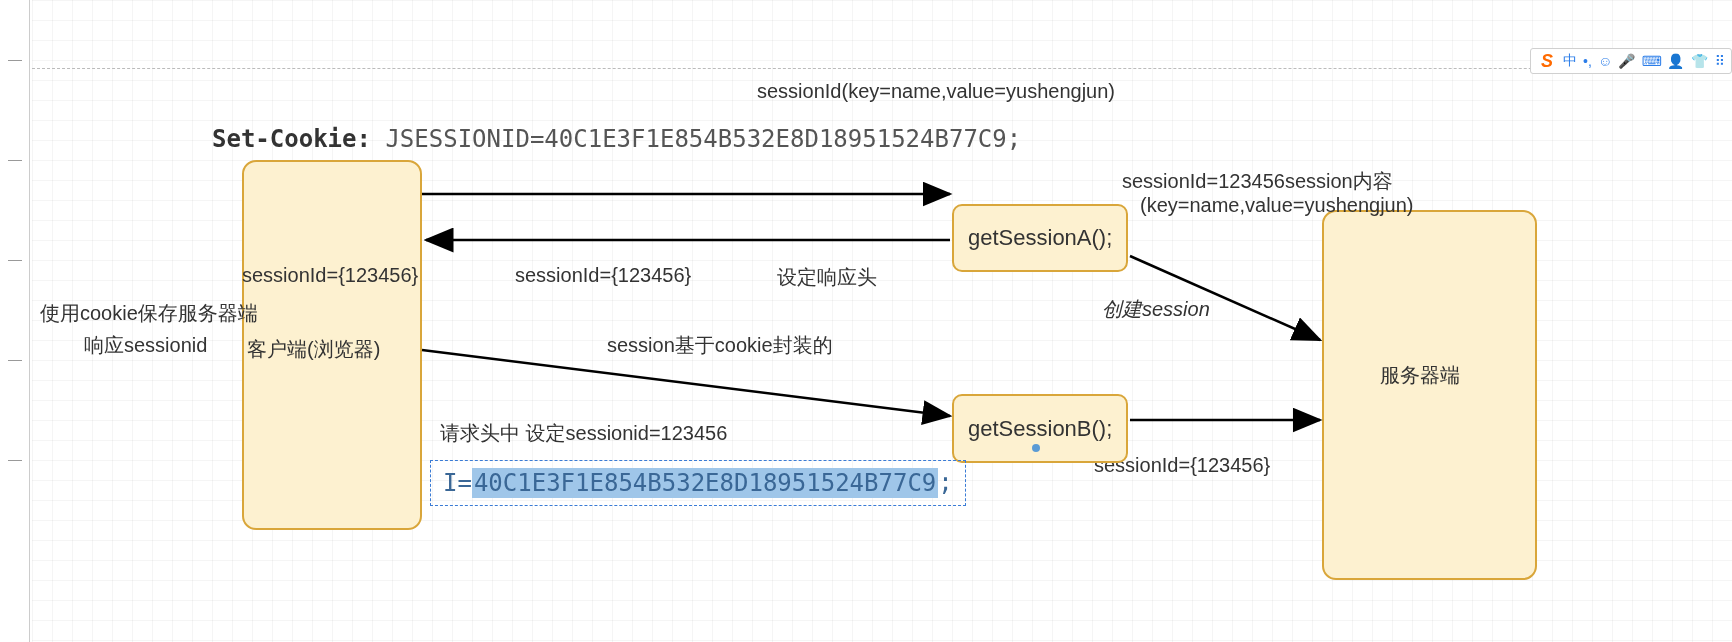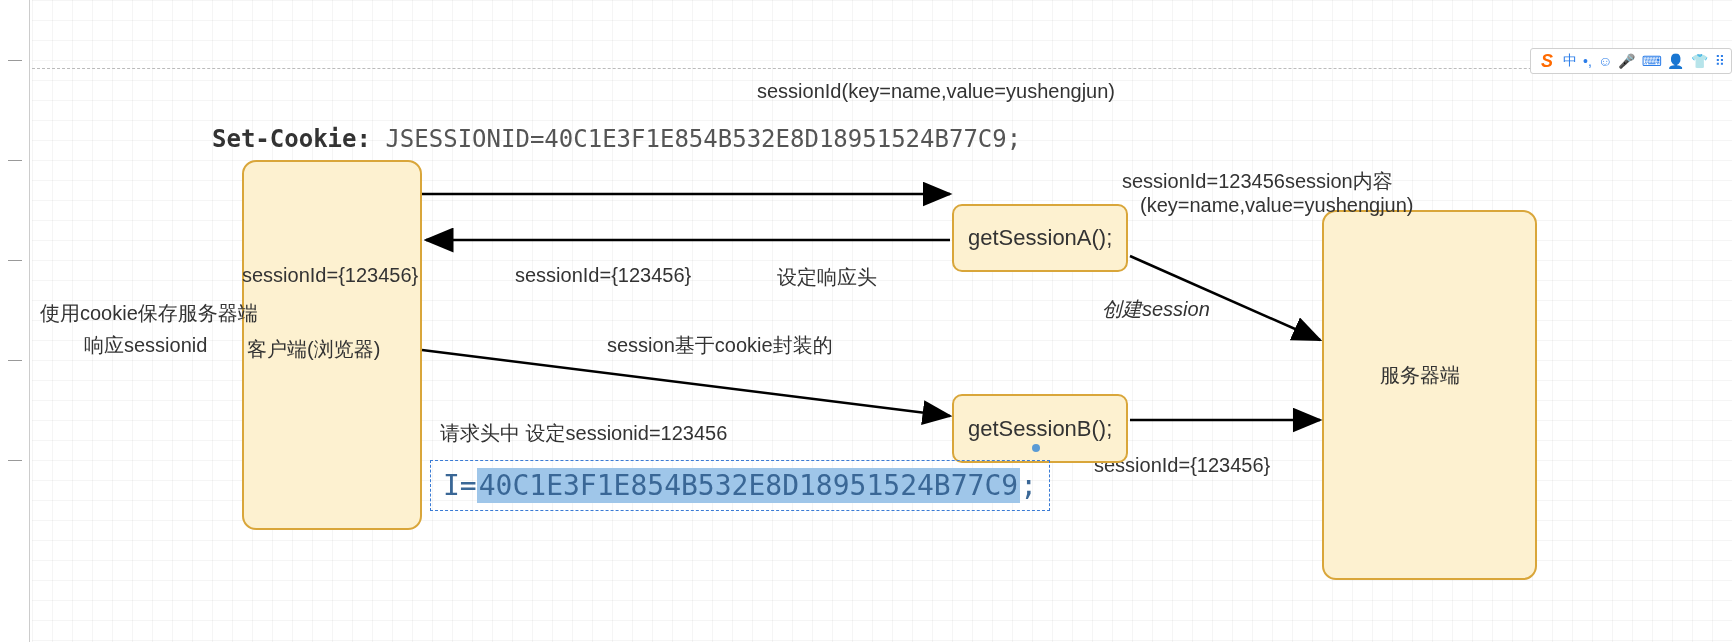--- a/index.html
+++ b/index.html
@@ -78,21 +78,21 @@
   .header-bold {
     position: absolute;
     font-size: 24px;
     color: #555;
   }
   .header-bold b { color: #333; font-weight: 700; }
   .selected-box {
     position: absolute;
     border: 1px dashed #3a7bd5;
     padding: 8px 12px;
-    font-size: 28px;
+    font-size: 24px;
     color: #3a6796;
     font-family: Consolas, monospace;
   }
   .selected-box .hl {
     background: #9fc6e9;
     padding: 1px 2px;
   }
   svg.arrows {
     position: absolute;
     left: 0; top: 0;

